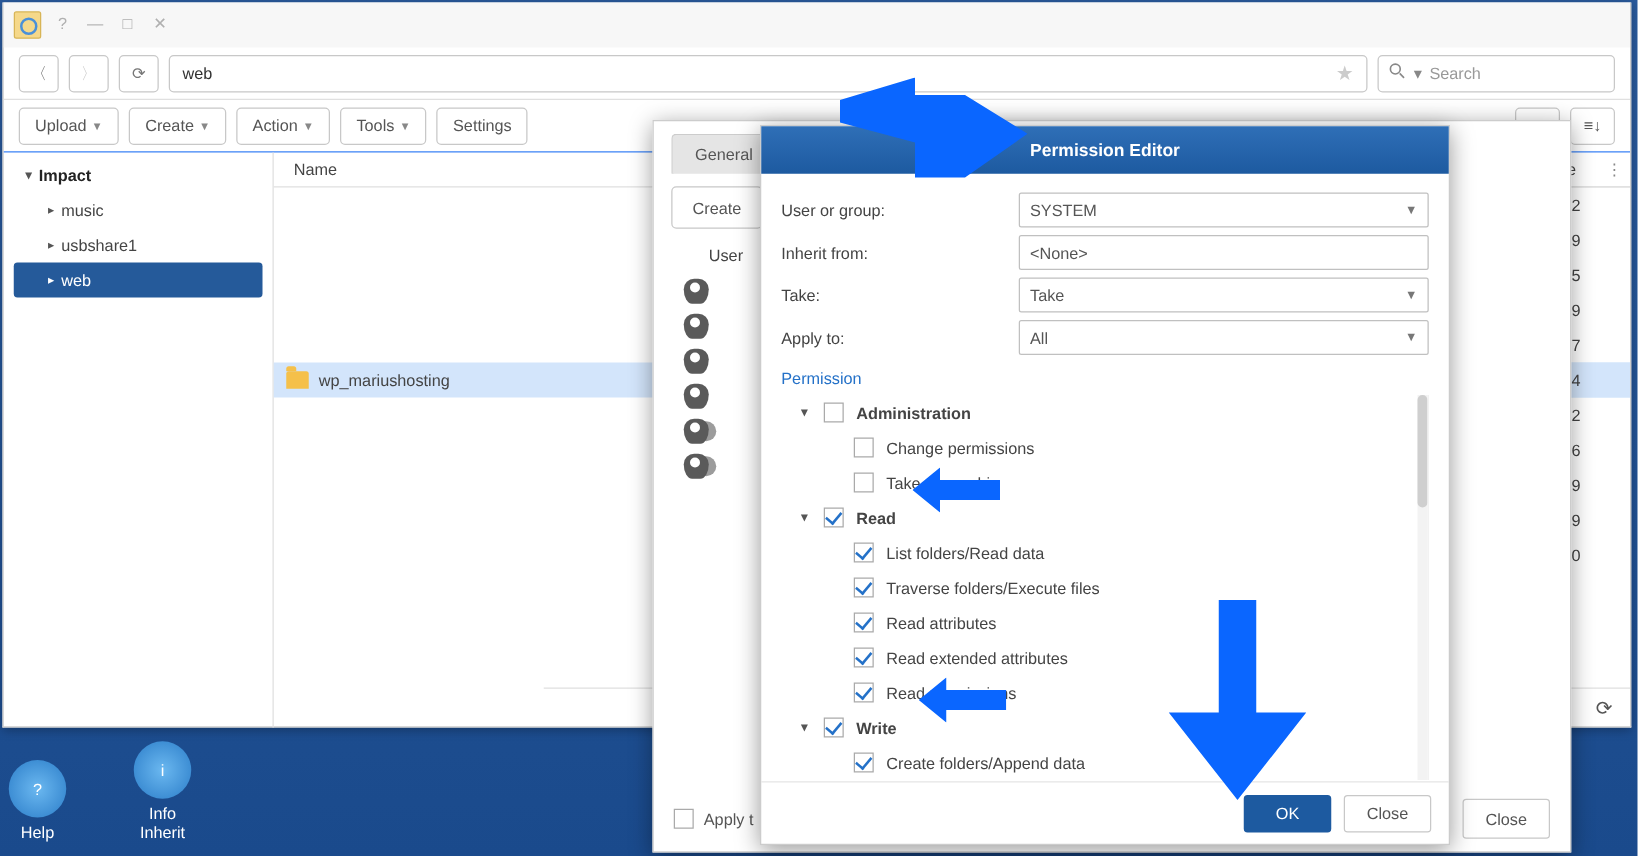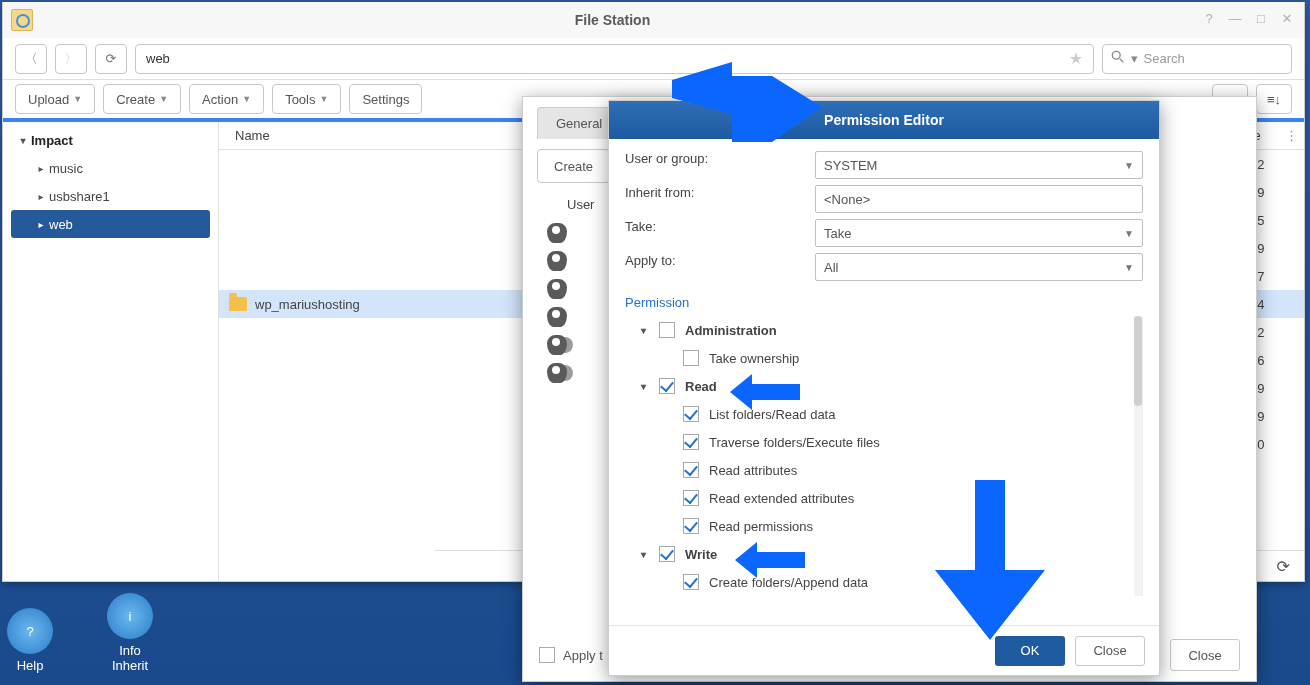--- a/index.html
+++ b/index.html
@@ -11,21 +11,21 @@
 .app-icon::after { content: ""; position: absolute; width: 10px; height: 10px; border: 2px solid #4a90d9; border-radius: 50%; left: 4px; top: 4px; }
 .title-text { flex: 1; text-align: center; color: #5a5a5a; font-weight: bold; font-size: 14px; }
 .winbtn { width: 18px; height: 18px; margin-left: 8px; color: #b0b0b0; text-align: center; cursor: pointer; }
 .toolbar { height: 42px; display: flex; align-items: center; padding: 0 12px; gap: 8px; border-bottom: 1px solid #e0e0e0; }
 .navbtn { width: 32px; height: 30px; border: 1px solid #c8c8c8; border-radius: 4px; background: #fff; display: flex; align-items: center; justify-content: center; color: #777; cursor: pointer; }
 .navbtn.disabled { color: #ccc; }
 .path-input { flex: 1; height: 30px; border: 1px solid #c8c8c8; border-radius: 4px; padding: 0 10px; display: flex; align-items: center; background: #fff; position: relative; }
 .path-input .star { position: absolute; right: 10px; color: #ccc; font-size: 16px; }
 .search-box { width: 190px; height: 30px; border: 1px solid #c8c8c8; border-radius: 4px; padding: 0 8px; display: flex; align-items: center; color: #888; gap: 6px; }
 .search-box svg { width: 14px; height: 14px; }
-.actions { height: 42px; display: flex; align-items: center; padding: 0 12px; gap: 8px; border-bottom: 4px solid #3b82f6; }
+.actions { height: 42px; display: flex; align-items: center; padding: 0 12px; gap: 8px; border-bottom: 1px solid #3b82f6; }
 .btn { height: 30px; border: 1px solid #c8c8c8; border-radius: 4px; background: #fff; padding: 0 12px; display: flex; align-items: center; cursor: pointer; color: #555; gap: 4px; }
 .btn .caret { font-size: 9px; color: #888; }
 .spacer { flex: 1; }
 .iconbtn { width: 36px; height: 30px; border: 1px solid #c8c8c8; border-radius: 4px; background: #fff; display: flex; align-items: center; justify-content: center; color: #555; cursor: pointer; }
 
 .body { display: flex; height: 460px; }
 .sidebar { width: 216px; border-right: 1px solid #e0e0e0; padding: 4px 8px; }
 .tree-item { height: 28px; display: flex; align-items: center; padding-left: 6px; color: #444; cursor: pointer; }
 .tree-item.root { font-weight: bold; color: #222; }
 .tree-item .tri { width: 12px; display: inline-block; text-align: center; color: #555; font-size: 10px; margin-right: 2px; }
@@ -60,21 +60,21 @@
 .uicon::after { content: ""; position: absolute; top: 3px; left: 5px; width: 8px; height: 8px; background: #fff; border-radius: 50%; }
 .uicon.multi::before { content: ""; position: absolute; width: 16px; height: 16px; background: #5a5a5a; border-radius: 50%; left: 10px; top: 2px; opacity: 0.6; }
 .dlg-main .foot { position: absolute; bottom: 0; left: 0; right: 0; height: 52px; display: flex; align-items: center; padding: 0 16px; gap: 8px; }
 .chk { width: 16px; height: 16px; border: 1px solid #aaa; background: #fff; display: inline-flex; align-items: center; justify-content: center; cursor: pointer; }
 .chk.checked::after { content: ""; width: 10px; height: 6px; border-left: 2px solid #2471c8; border-bottom: 2px solid #2471c8; transform: rotate(-50deg); margin-top: -3px; }
 .close-btn { width: 70px; height: 32px; border: 1px solid #c8c8c8; border-radius: 3px; display: flex; align-items: center; justify-content: center; color: #555; cursor: pointer; margin-left: auto; }
 
 .dlg-perm { left: 608px; top: 100px; width: 552px; height: 576px; z-index: 10; }
 .dlg-perm .hdr { height: 38px; background: linear-gradient(#2f6fb7, #1d5aa0); color: #fff; display: flex; align-items: center; justify-content: center; font-weight: bold; font-size: 14px; }
 .dlg-perm .content { padding: 12px 16px; }
-.field { display: flex; align-items: flex-start; height: 34px; }
+.field { display: flex; align-items: center; height: 34px; }
 .field label { width: 190px; color: #444; }
 .field .input { flex: 1; height: 28px; border: 1px solid #c0c0c0; border-radius: 2px; padding: 0 8px; display: flex; align-items: center; justify-content: space-between; color: #555; cursor: pointer; }
 .field .input.ro { cursor: default; }
 .field .input .caret { color: #777; font-size: 10px; }
 .perm-title { color: #2471c8; font-weight: normal; margin: 8px 0 6px; }
 .perm-tree { max-height: 330px; overflow: hidden; border-right: 1px solid #eee; padding-right: 4px; position: relative; }
 .perm-scroll { position: absolute; right: 0; top: 0; bottom: 0; width: 8px; background: #f3f3f3; }
 .perm-scroll::after { content: ""; position: absolute; top: 0; left: 0; right: 0; height: 90px; background: #cfcfcf; border-radius: 4px; }
 .pnode { display: flex; align-items: center; height: 28px; color: #444; }
 .pnode.lvl0 { padding-left: 16px; font-weight: bold; }
@@ -92,21 +92,20 @@
 
 .task-icon { position: absolute; bottom: 12px; width: 60px; text-align: center; color: #fff; font-size: 12px; }
 .task-icon .circ { width: 46px; height: 46px; border-radius: 50%; margin: 0 auto 4px; display: flex; align-items: center; justify-content: center; font-size: 24px; color: #fff; }
 </style>
 </head>
 <body>
 
 <div class="window">
   <div class="titlebar">
     <div class="app-icon"></div>
-    <div class="title-text">File Station</div>
     <div class="winbtn">?</div>
     <div class="winbtn">—</div>
     <div class="winbtn">□</div>
     <div class="winbtn">✕</div>
   </div>
 
   <div class="toolbar">
     <div class="navbtn">
         <span>〈</span>
       </div>
@@ -282,20 +281,24 @@
     <div class="perm-tree">
       <div class="perm-scroll"></div>
 
       <div class="pnode lvl0">
           <span class="tri">▾</span>
           <span class="chk"></span>
           <span>Administration</span>
         </div>
       <div class="pnode lvl1">
           <span class="chk"></span>
+          <span>Change permissions</span>
+        </div>
+      <div class="pnode lvl1">
+          <span class="chk"></span>
           <span>Take ownership</span>
         </div>
 
       <div class="pnode lvl0">
           <span class="tri">▾</span>
           <span class="chk checked"></span>
           <span>Read</span>
         </div>
       <div class="pnode lvl1">
           <span class="chk checked"></span>

